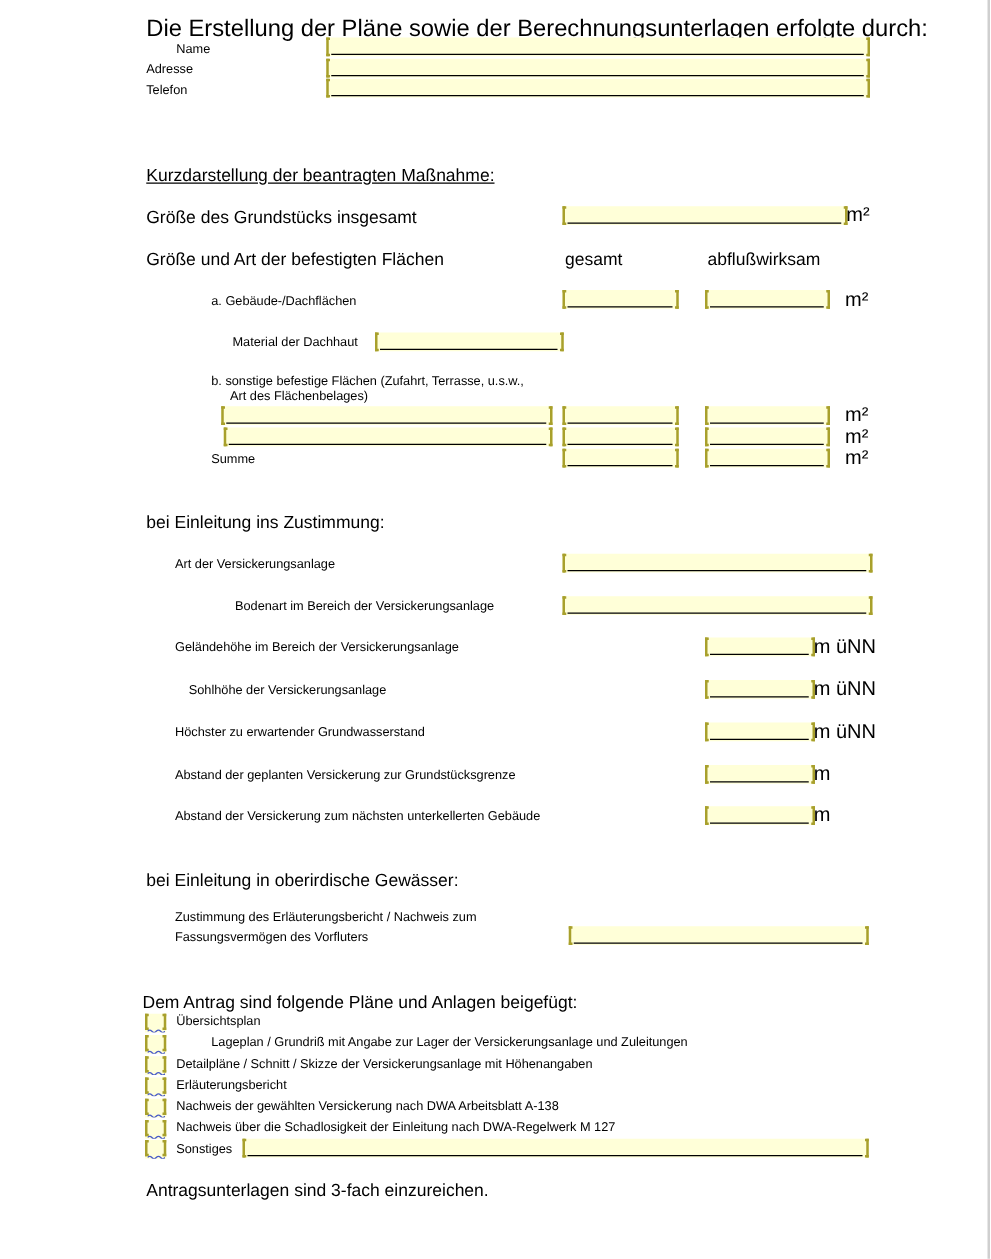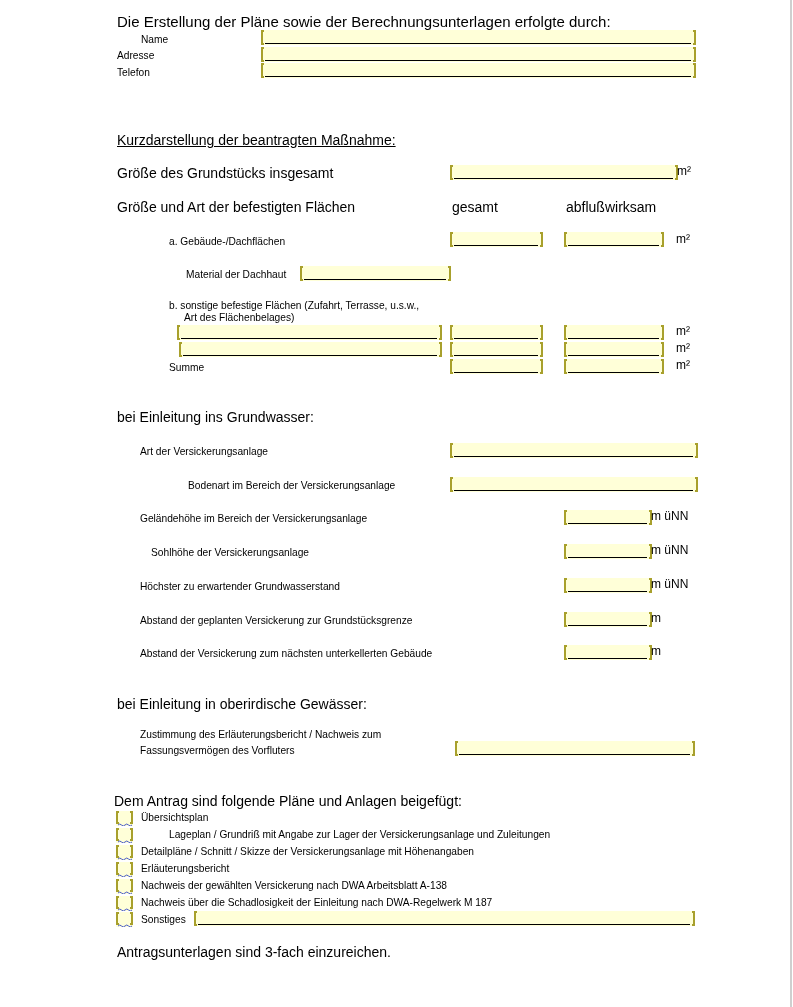--- a/index.html
+++ b/index.html
@@ -5,21 +5,21 @@
   html, body { margin: 0; padding: 0; background: #ffffff; }
   body {
     width: 793px; height: 1007px; position: relative; overflow: hidden;
     font-family: "Liberation Sans", sans-serif; color: #000;
   }
   .page-edge {
     position: absolute; left: 790px; top: 0; width: 2px; height: 1007px;
     background: #cfcfcf;
   }
   .abs { position: absolute; white-space: nowrap; }
-  .h-lg { font-size: 15px; }
+  .h-lg { font-size: 19px; }
   .h-md { font-size: 14px; }
   .sm { font-size: 10.2px; }
   .u { text-decoration: underline; }
 
   
   .field {
     position: absolute; height: 15px; background: #ffffd8; box-sizing: border-box;
   }
   .field::before, .field::after {
     content: ""; position: absolute; top: 0; bottom: 0; width: 3px;
@@ -29,21 +29,21 @@
   .field::after  { right: 0; border-left: none; }
   .field .line {
     position: absolute; left: 4px; right: 5px; bottom: 1px; height: 1px; background: #000;
   }
   .field input {
     position: absolute; left: 4px; right: 5px; top: 0; bottom: 2px;
     border: none; background: transparent; outline: none; padding: 0 2px;
     font-family: "Liberation Sans", sans-serif; font-size: 10px;
   }
 
-  .unit { position: absolute; font-size: 12px; white-space: nowrap; }
+  .unit { position: absolute; font-size: 16px; white-space: nowrap; }
 
   
   .cb {
     position: absolute; width: 17px; height: 15px; background: #ffffd8; box-sizing: border-box;
     cursor: pointer;
   }
   .cb::before, .cb::after {
     content: ""; position: absolute; top: 0; bottom: 2px; width: 3px;
     border: 2px solid #a8a02c; box-sizing: border-box;
   }
@@ -143,21 +143,21 @@
 <div class="field" style="left:450px;top:359px;width:93px;">
     <span class="line"></span>
     <input type="text" value="" style="">
   </div>
 <div class="field" style="left:564px;top:359px;width:100px;">
     <span class="line"></span>
     <input type="text" value="" style="">
   </div>
 <div class="unit" style="left:676px;top:358px;">m²</div>
 
-<div class="abs h-md" style="left:117px;top:409px;">bei Einleitung ins Grundwasser:</div>
+<div class="abs h-md" style="left:117px;top:409px;">bei Einleitung ins Zustimmung:</div>
 
 <div class="abs sm" style="left:140px;top:446px;">Art  der Versickerungsanlage</div>
 <div class="field" style="left:450px;top:443px;width:248px;">
     <span class="line"></span>
     <input type="text" value="" style="">
   </div>
 
 <div class="abs sm" style="left:140px;top:480px;padding-left:48px;">Bodenart im Bereich der Versickerungsanlage</div>
 <div class="field" style="left:450px;top:477px;width:248px;">
     <span class="line"></span>
@@ -242,21 +242,21 @@
       <path d="M0 2 Q1.75 0 3.5 2 T7 2 T10.5 2 T14 2" stroke="#4a5cc8" fill="none" stroke-width="1"></path>
     </svg>
 </div>
 <div class="abs sm" style="left:141px;top:880px;">Nachweis der gewählten Versickerung nach DWA Arbeitsblatt A-138</div>
 
 <div class="cb" style="left:116px;top:896px;">
   <svg class="wave" viewBox="0 0 14 3" preserveAspectRatio="none">
       <path d="M0 2 Q1.75 0 3.5 2 T7 2 T10.5 2 T14 2" stroke="#4a5cc8" fill="none" stroke-width="1"></path>
     </svg>
 </div>
-<div class="abs sm" style="left:141px;top:897px;">Nachweis über die Schadlosigkeit der Einleitung nach DWA-Regelwerk M 187</div>
+<div class="abs sm" style="left:141px;top:897px;">Nachweis über die Schadlosigkeit der Einleitung nach DWA-Regelwerk M 127</div>
 
 <div class="cb" style="left:116px;top:912px;">
   <svg class="wave" viewBox="0 0 14 3" preserveAspectRatio="none">
       <path d="M0 2 Q1.75 0 3.5 2 T7 2 T10.5 2 T14 2" stroke="#4a5cc8" fill="none" stroke-width="1"></path>
     </svg>
 </div>
 <div class="abs sm" style="left:141px;top:914px;">Sonstiges</div>
 <div class="field" style="left:194px;top:911px;width:501px;">
     <span class="line"></span>
     <input type="text" value="" style="">

